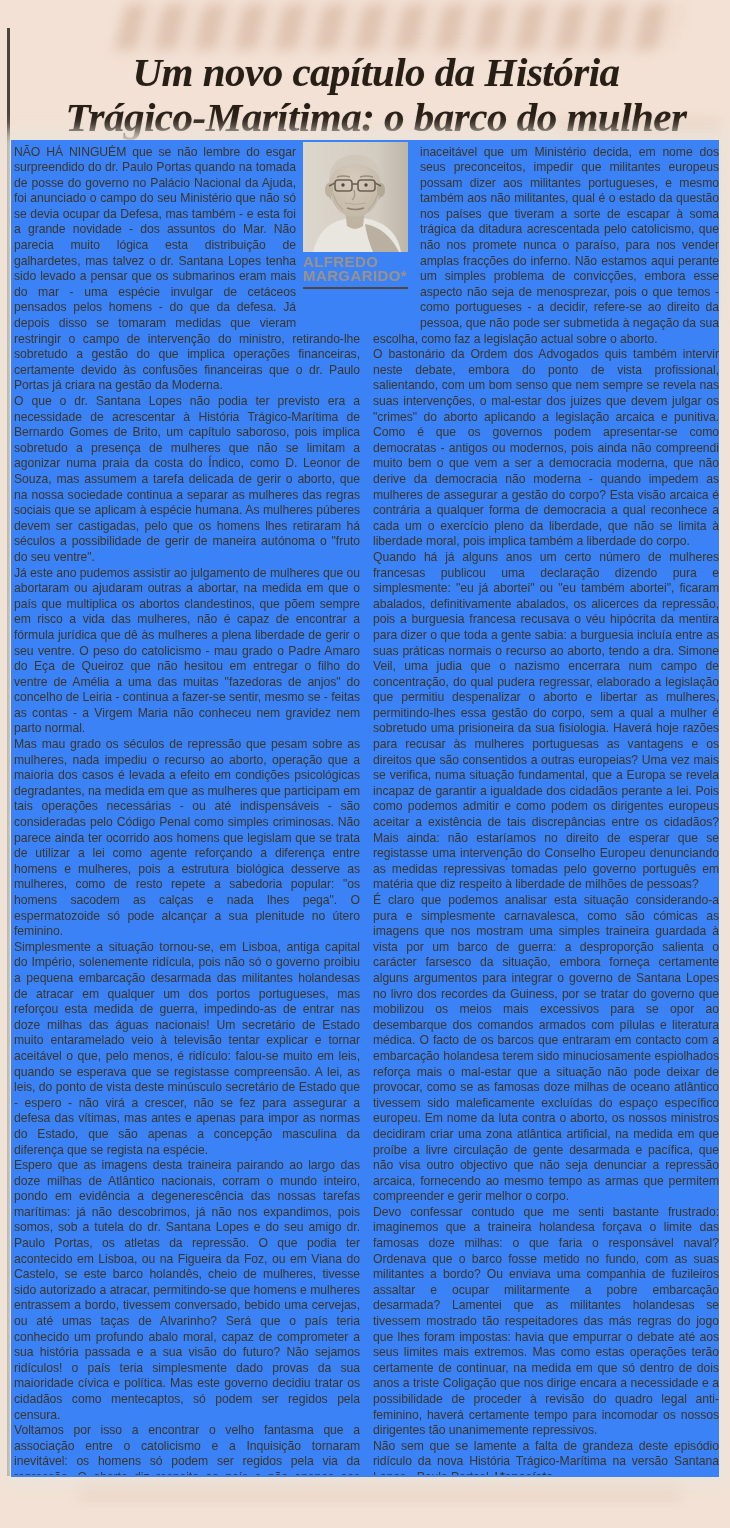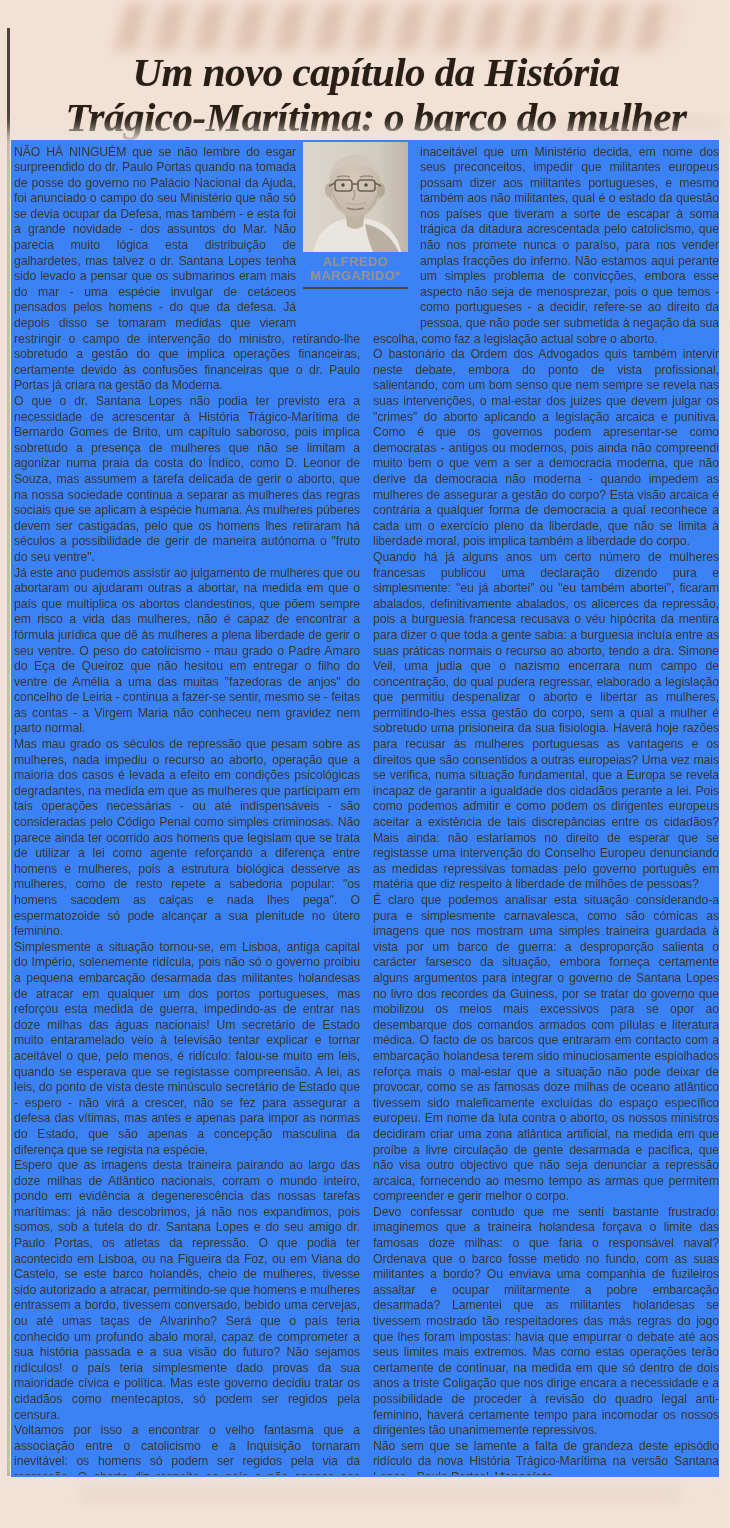--- a/index.html
+++ b/index.html
@@ -48,22 +48,22 @@
   }
   .col p{margin:0;}
   .spacer-l{float:right;width:64px;height:172px;}
   .spacer-r{float:left;width:47px;height:172px;}
   .author{
     position:absolute;top:142px;left:303px;width:105px;margin:0;
     padding-bottom:5px;border-bottom:2px solid #51483e;
   }
   .author svg{display:block;width:105px;height:110px;}
   .author figcaption{
-    margin-top:3px;text-align:center;
-    font-weight:700;font-size:13px;line-height:13.5px;
+    margin-top:3px;text-align:left;
+    font-weight:700;font-size:15px;line-height:13.5px;
     color:#9c9288;letter-spacing:0.4px;
   }
   .author figcaption span{display:block;}
   .sig{color:#3a362e;}
   .sigsep{color:#3a362e;font-weight:700;padding:0 2px;}
 </style>
 </head>
 <body>
 
 <div class="page">

